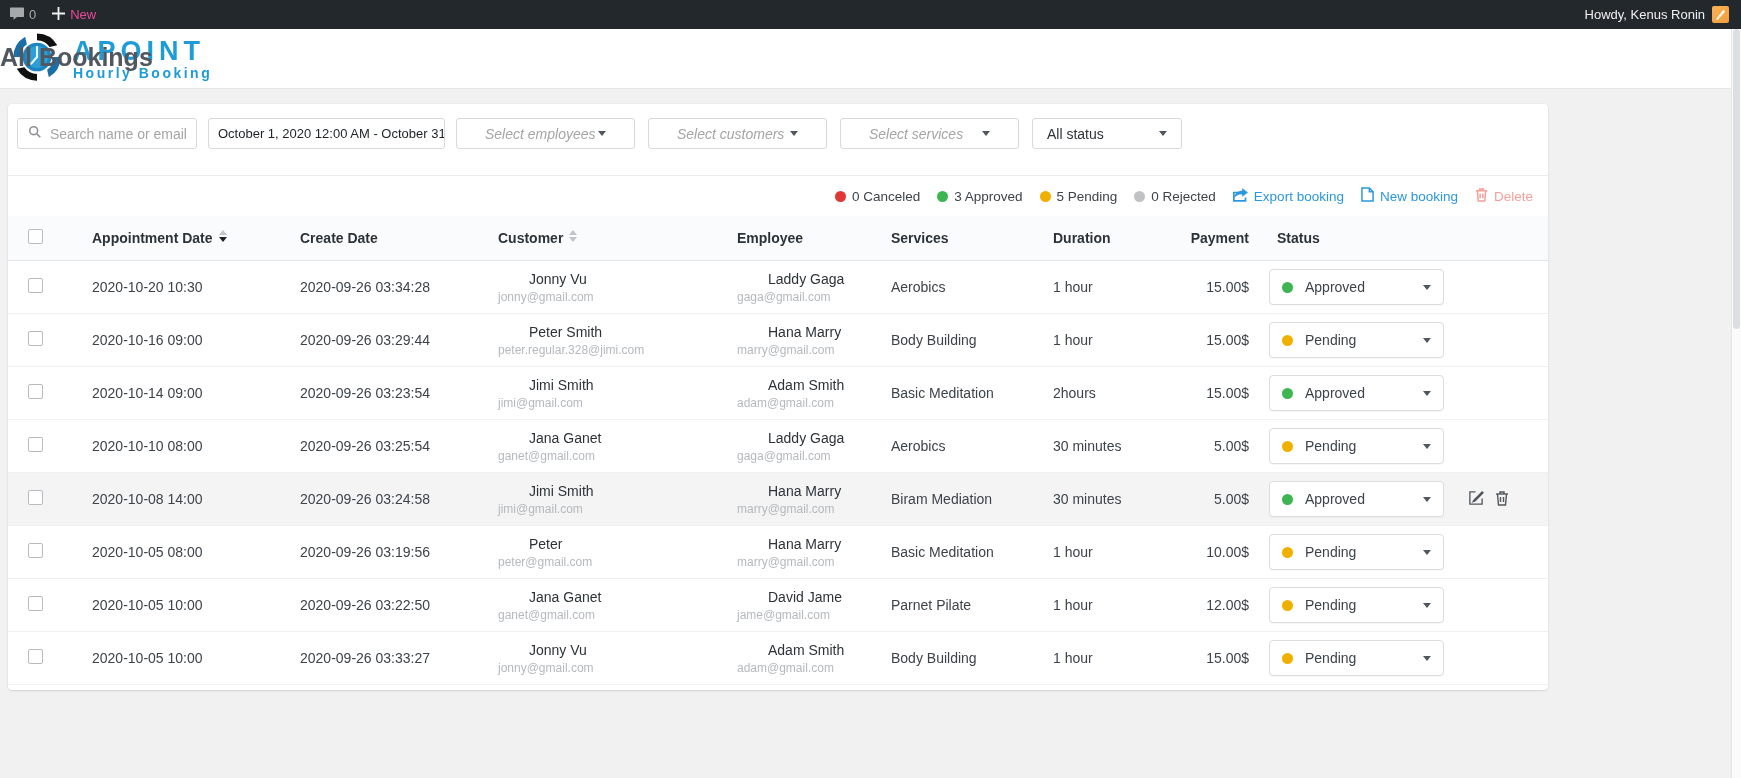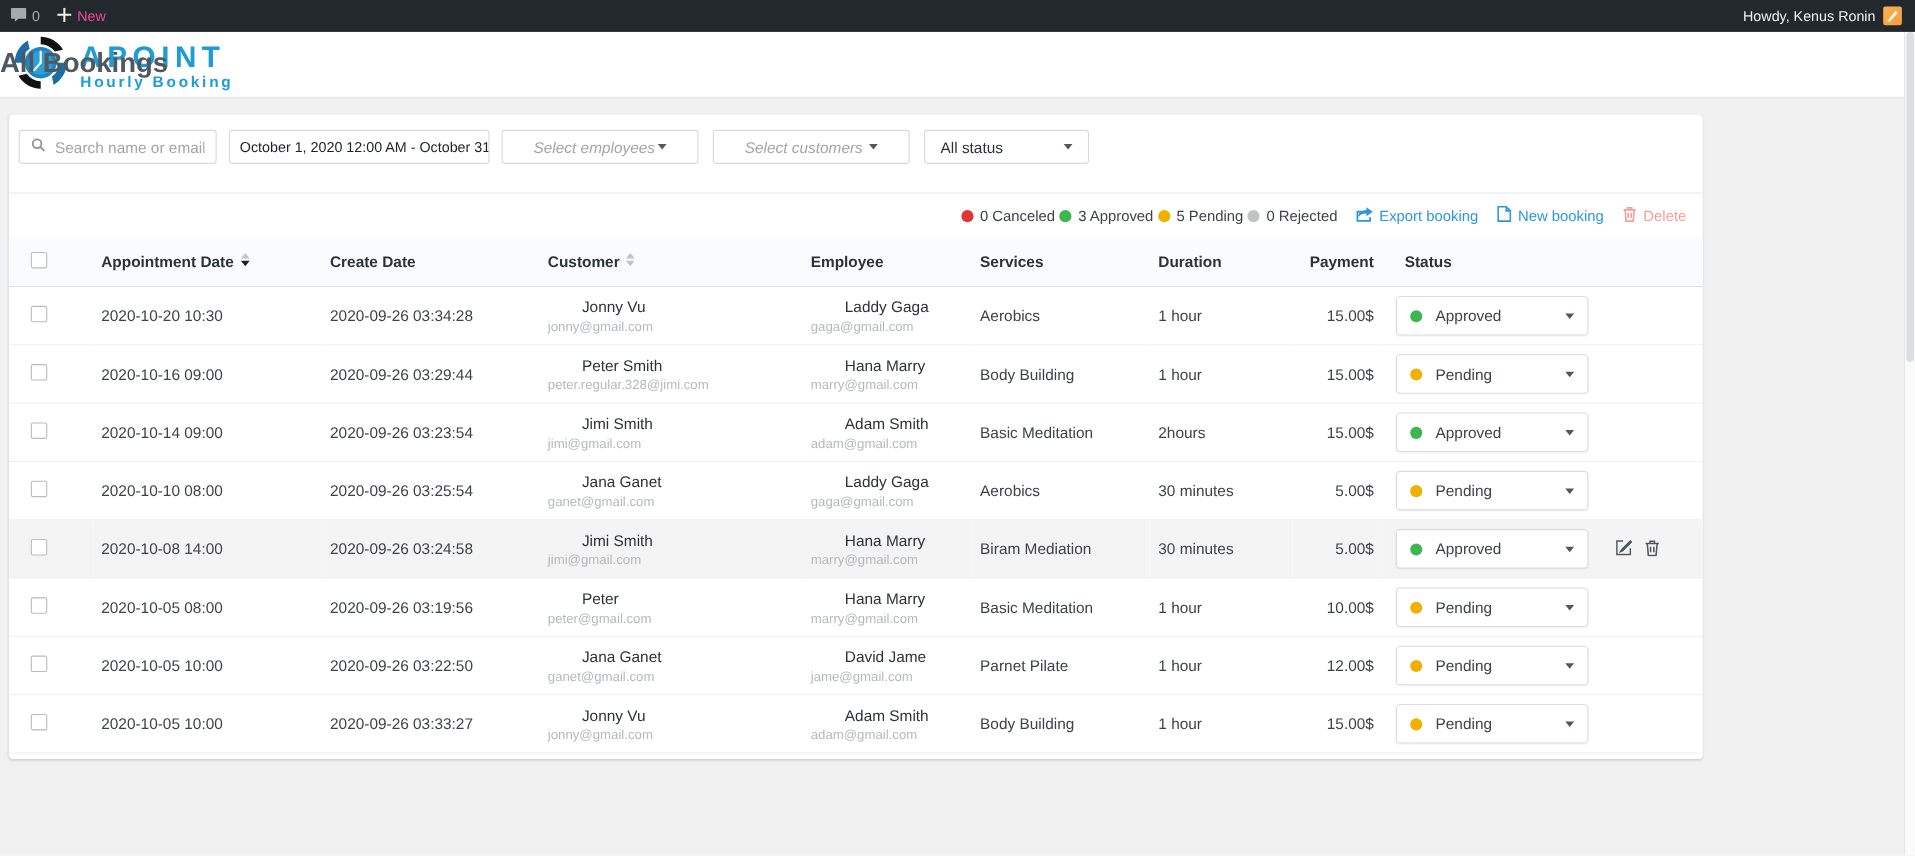--- a/index.html
+++ b/index.html
@@ -200,28 +200,32 @@
       <span>October 1, 2020 12:00 AM - October 31, 20</span>
     </div>
     <div class="control select-box">
       <span>Select employees</span>
       <span class="caret"></span>
     </div>
     <div class="control select-box">
       <span>Select customers</span>
       <span class="caret"></span>
     </div>
+    <div class="control select-box">
+      <span>Select services</span>
+      <span class="caret"></span>
+    </div>
     <div class="control select-box status-filter">
       <span>All status</span>
       <span class="caret"></span>
     </div>
   </div>
 
   <div class="summary">
-    <span style="display:flex;gap:4px;">
+    <span style="display:flex;gap:17px;">
   <span class="counter">
     <span class="dot" style="background: rgb(226, 54, 54);"></span>
     <span>0 Canceled</span>
   </span>
 
   <span class="counter">
     <span class="dot" style="background: rgb(61, 181, 81);"></span>
     <span>3 Approved</span>
   </span>
 

